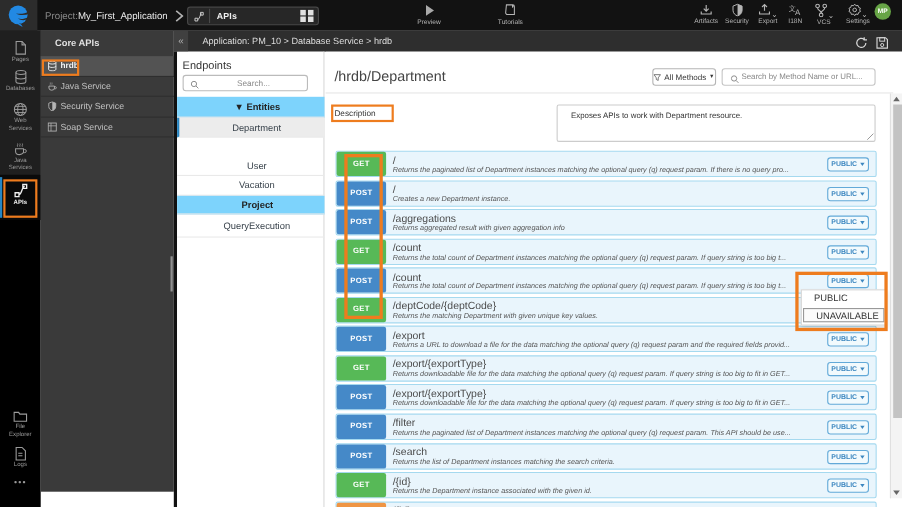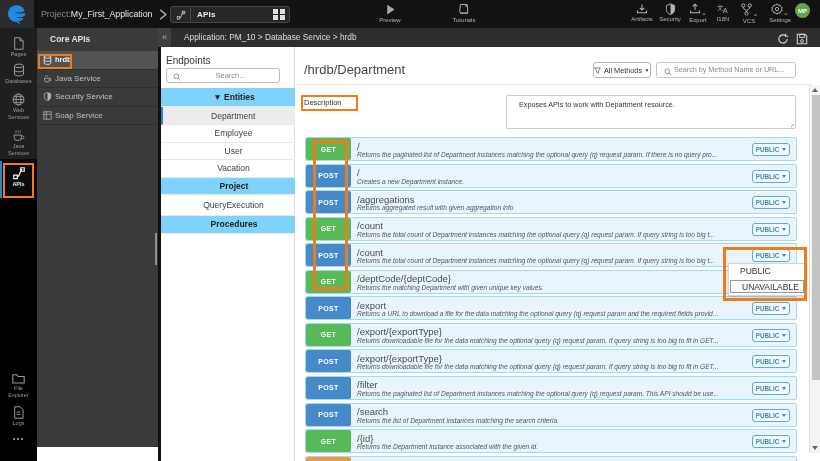--- a/index.html
+++ b/index.html
@@ -285,26 +285,24 @@
     </svg>
 
   <div class="abs" id="endpanel">
     <h3>Endpoints</h3>
     <div id="endsearch"><svg style="position:absolute; left:6px; top:3.5px;" width="8" height="8" viewBox="0 0 12 12">
           <circle cx="5" cy="5" r="3.6" fill="none" stroke="#888" stroke-width="1.3"></circle>
           <path d="M7.8 7.8 L11 11" stroke="#888" stroke-width="1.3"></path>
         </svg>Search...</div>
   <div class="eprow hdrrow" style="top: 41px; height: 19px; line-height: 19px;">▼ Entities</div>
       <div class="eprow" id="eprow-sel" style="top: 60px; height: 18px; line-height: 18px;">Department</div>
-      <div class="eprow" style="top: 78px; height: 17.5px; line-height: 17.5px;">Employee</div>
       <div class="eprow" style="top: 95.5px; height: 17.5px; line-height: 17.5px;">User</div>
       <div class="eprow" style="top: 113px; height: 17.5px; line-height: 17.5px;">Vacation</div>
       <div class="eprow hdrrow" style="top: 130.5px; height: 17.5px; line-height: 17.5px;">Project</div>
       <div class="eprow" style="top: 148px; height: 21px; line-height: 21px;">QueryExecution</div>
-      <div class="eprow hdrrow" style="top: 169px; height: 17.5px; line-height: 17.5px;">Procedures</div>
     </div>
 
   <div class="abs" id="content"></div>
   <div class="abs" id="ctitle">/hrdb/Department</div>
   <div class="abs" id="allmethods"><svg width="7" height="7" viewBox="0 0 12 12">
         <path d="M1 1.5 h10 L7.5 6.5 v4 l-3 -1.5 v-2.5 z" fill="none" stroke="#555" stroke-width="1.2"></path>
       </svg> All Methods <span style="font-size:5px">▼</span></div>
   <div class="abs" id="msearch"><svg style="position:absolute; left:7px; top:4.5px;" width="8" height="8" viewBox="0 0 12 12">
         <circle cx="5" cy="5" r="3.6" fill="none" stroke="#888" stroke-width="1.3"></circle>
         <path d="M7.8 7.8 L11 11" stroke="#888" stroke-width="1.3"></path>

